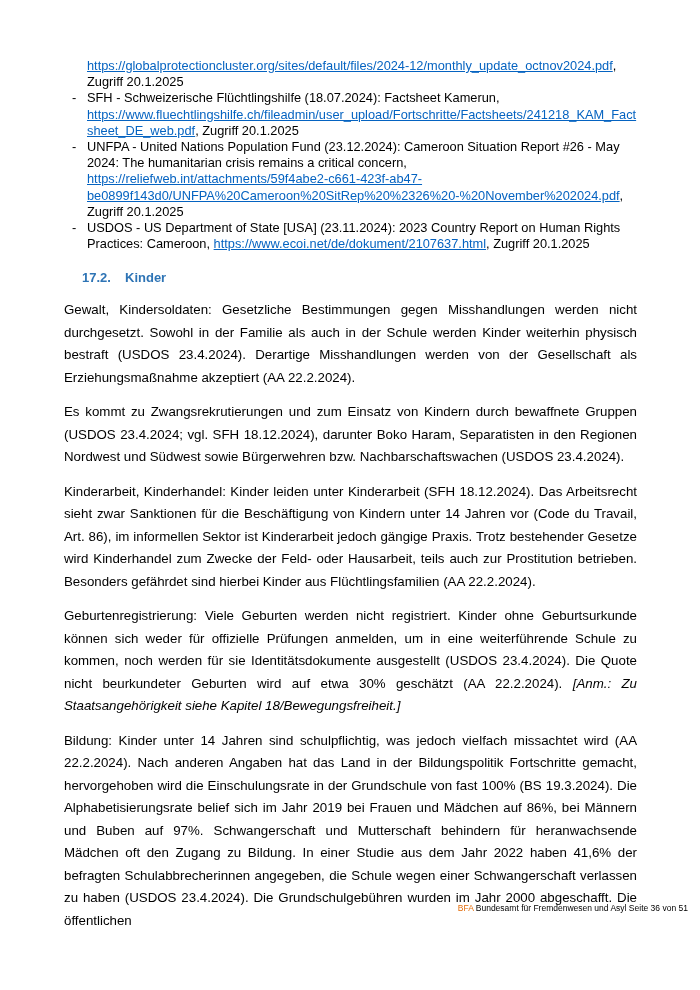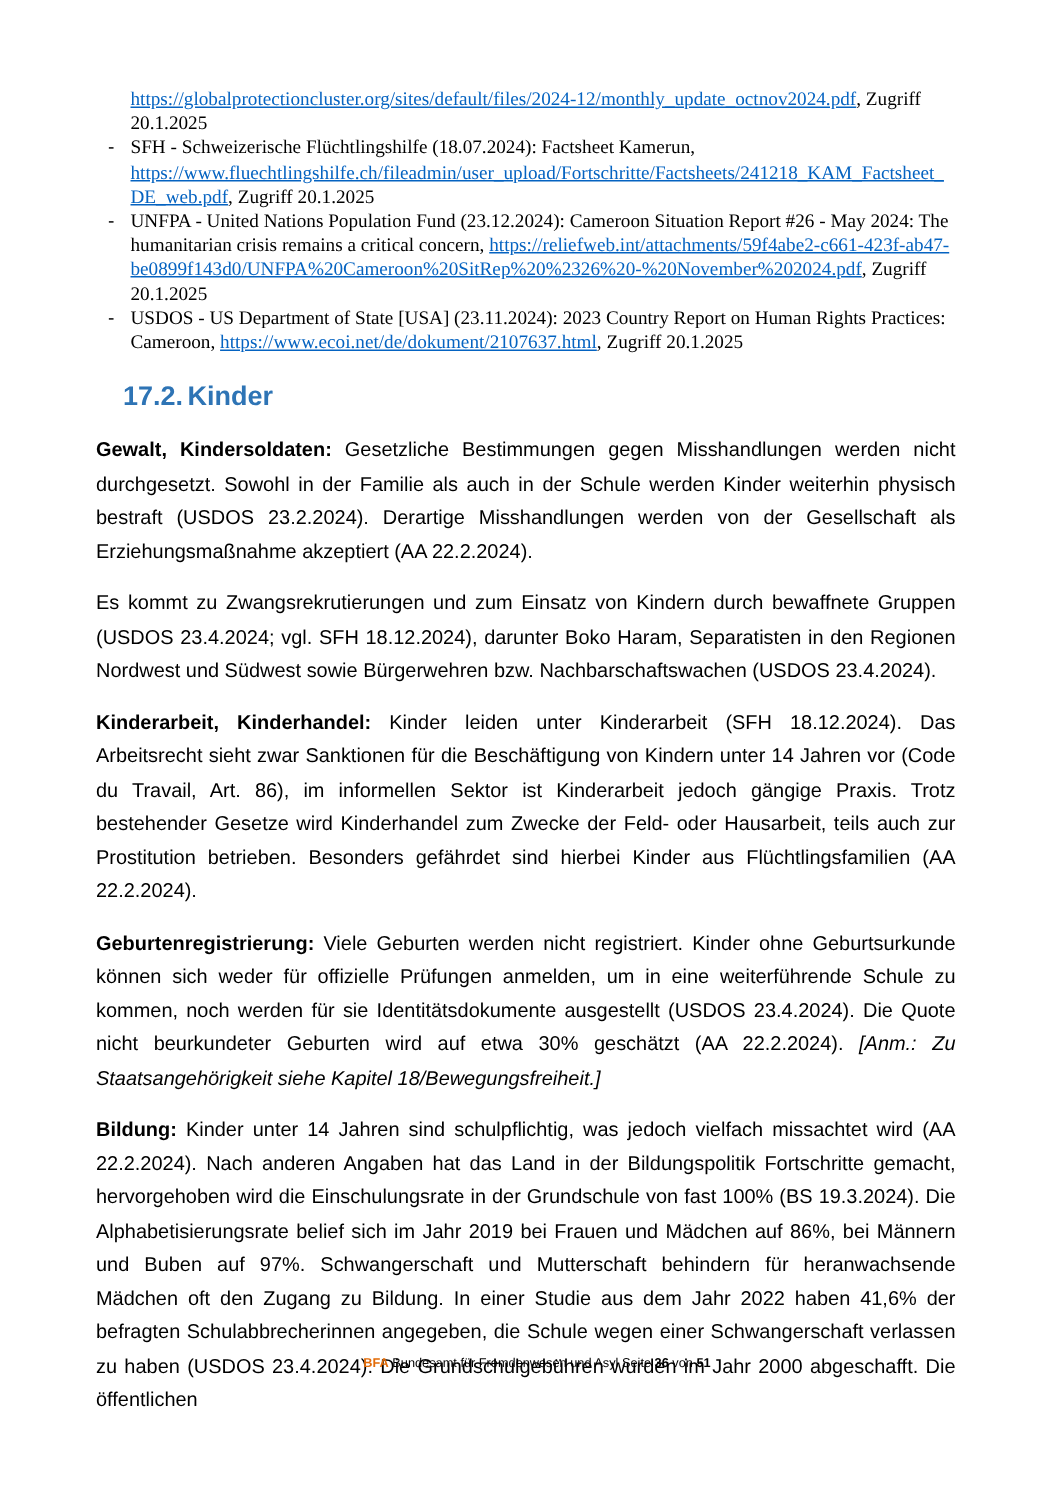--- a/index.html
+++ b/index.html
@@ -32,51 +32,50 @@
   .src-item{
     display:flex;
     padding-left:8px;
   }
   .src-dash{
     flex:0 0 15px;
   }
   .src-body{
     flex:1;
     text-align:left;
-    font-family:Liberation Serif, serif;
   }
   .doc-link{
     color:var(--link-color);
     text-decoration:underline;
     overflow-wrap:anywhere;
     cursor:pointer;
   }
-  .b{ font-weight:bold; }
+  .b{ font-weight:normal; }
   .i{ font-style:italic; }
   .section-heading{
     margin:18px 0 14px 18px;
-    font-size:18px;
+    font-size:13px;
     font-weight:bold;
     color:var(--heading-color);
   }
   .section-number{
     display:inline-block;
     min-width:43px;
   }
   .para{
     font-size:13.3px;
     line-height:22.5px;
     text-align:justify;
     margin:0 0 12px 0;
   }
   .footer{
     position:absolute;
-    left:0; right:0;
+    left:0; right:12px;
     top:903px;
-    text-align:center;
+    text-align:right;
     font-size:8.5px;
     line-height:11px;
     color:#000;
     margin-left:16px;
   }
   .brand{ color:var(--brand-color); }
 </style>
 </head>
 <body>
 
@@ -100,21 +99,21 @@
           <span class="src-dash">-</span>
           <span class="src-body"><span>USDOS - US Department of State [USA] (23.11.2024): 2023 Country Report on Human Rights Practices: Cameroon, </span><a href="#" class="doc-link">https://www.ecoi.net/de/dokument/2107637.html</a><span>, Zugriff 20.1.2025</span></span>
         </div>
       </div>
 
     <h2 class="section-heading">
       <span class="section-number">17.2.</span><span class="section-title">Kinder</span>
     </h2>
 
     <div>
-        <p class="para"><span class="b">Gewalt, Kindersoldaten: </span><span>Gesetzliche Bestimmungen gegen Misshandlungen werden nicht durchgesetzt. Sowohl in der Familie als auch in der Schule werden Kinder weiterhin physisch bestraft (USDOS 23.2.2024). Derartige Misshandlungen werden von der Gesellschaft als Erziehungsmaßnahme akzeptiert (AA 22.2.2024).</span></p>
+        <p class="para"><span class="b">Gewalt, Kindersoldaten: </span><span>Gesetzliche Bestimmungen gegen Misshandlungen werden nicht durchgesetzt. Sowohl in der Familie als auch in der Schule werden Kinder weiterhin physisch bestraft (USDOS 23.4.2024). Derartige Misshandlungen werden von der Gesellschaft als Erziehungsmaßnahme akzeptiert (AA 22.2.2024).</span></p>
         <p class="para"><span>Es kommt zu Zwangsrekrutierungen und zum Einsatz von Kindern durch bewaffnete Gruppen (USDOS 23.4.2024; vgl. SFH 18.12.2024), darunter Boko Haram, Separatisten in den Regionen Nordwest und Südwest sowie Bürgerwehren bzw. Nachbarschaftswachen (USDOS 23.4.2024).</span></p>
         <p class="para"><span class="b">Kinderarbeit, Kinderhandel: </span><span>Kinder leiden unter Kinderarbeit (SFH 18.12.2024). Das Arbeitsrecht sieht zwar Sanktionen für die Beschäftigung von Kindern unter 14 Jahren vor (Code du Travail, Art. 86), im informellen Sektor ist Kinderarbeit jedoch gängige Praxis. Trotz bestehender Gesetze wird Kinderhandel zum Zwecke der Feld- oder Hausarbeit, teils auch zur Prostitution betrieben. Besonders gefährdet sind hierbei Kinder aus Flüchtlingsfamilien (AA 22.2.2024).</span></p>
         <p class="para"><span class="b">Geburtenregistrierung: </span><span>Viele Geburten werden nicht registriert. Kinder ohne Geburtsurkunde können sich weder für offizielle Prüfungen anmelden, um in eine weiterführende Schule zu kommen, noch werden für sie Identitätsdokumente ausgestellt (USDOS 23.4.2024). Die Quote nicht beurkundeter Geburten wird auf etwa 30% geschätzt (AA 22.2.2024). </span><span class="i">[Anm.: Zu Staatsangehörigkeit siehe Kapitel 18/Bewegungsfreiheit.]</span></p>
         <p class="para"><span class="b">Bildung: </span><span>Kinder unter 14 Jahren sind schulpflichtig, was jedoch vielfach missachtet wird (AA 22.2.2024). Nach anderen Angaben hat das Land in der Bildungspolitik Fortschritte gemacht, hervorgehoben wird die Einschulungsrate in der Grundschule von fast 100% (BS 19.3.2024). Die Alphabetisierungsrate belief sich im Jahr 2019 bei Frauen und Mädchen auf 86%, bei Männern und Buben auf 97%. Schwangerschaft und Mutterschaft behindern für heranwachsende Mädchen oft den Zugang zu Bildung. In einer Studie aus dem Jahr 2022 haben 41,6% der befragten Schulabbrecherinnen angegeben, die Schule wegen einer Schwangerschaft verlassen zu haben (USDOS 23.4.2024). Die Grundschulgebühren wurden im Jahr 2000 abgeschafft. Die öffentlichen</span></p>
       </div>
 
   </div>
 
   <div class="footer">
     <span class="brand b">BFA</span>

